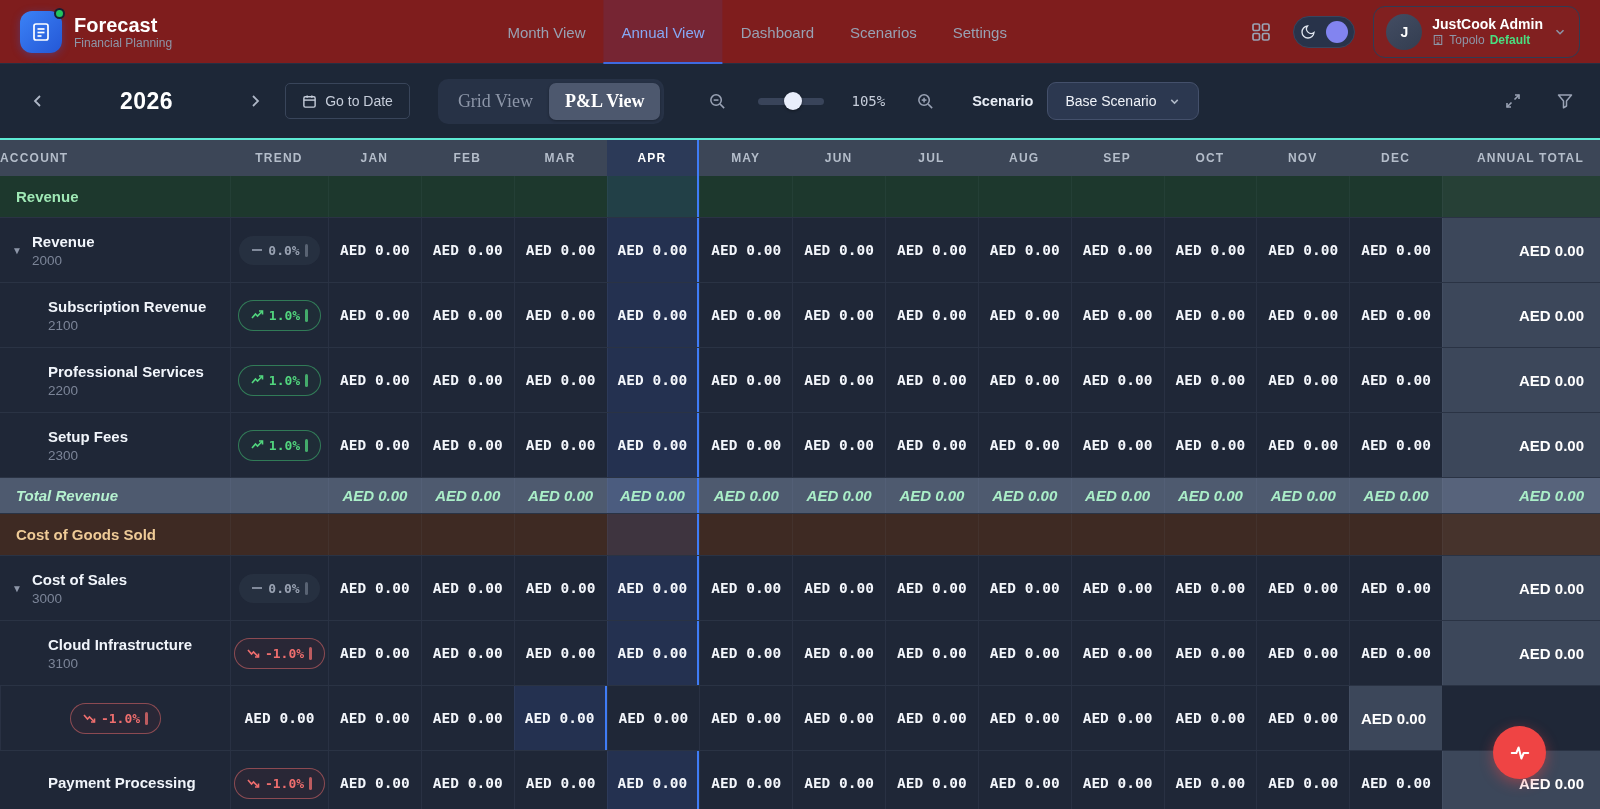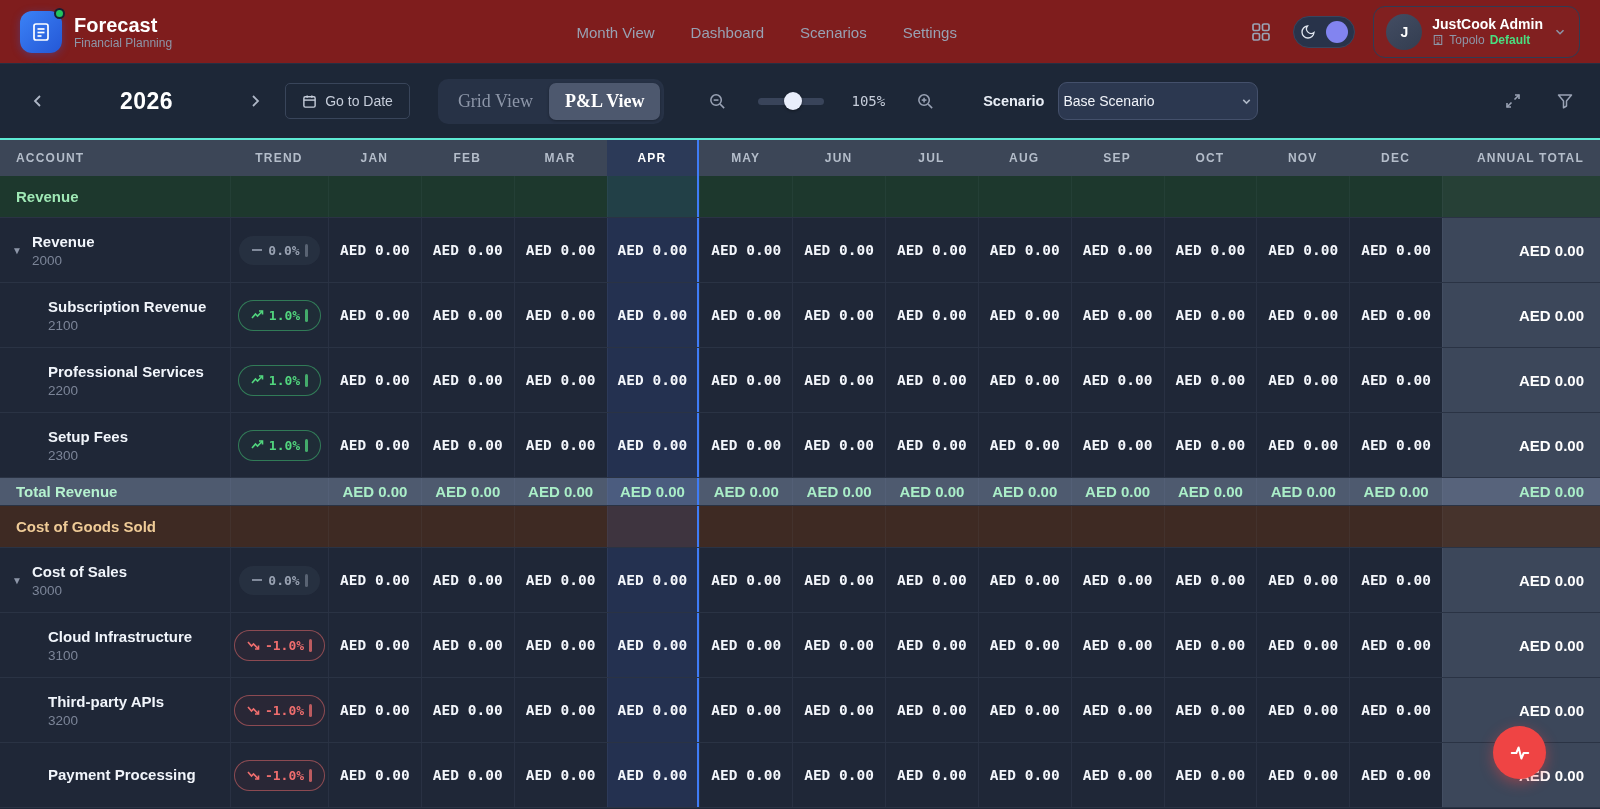--- a/index.html
+++ b/index.html
@@ -93,48 +93,48 @@
 
   .zoomgrp { display:flex; align-items:center; gap:27px; margin-left:26px; color:#9aa3b5; }
   .slider { width:66px; height:7px; border-radius:4px; background:#39445a; position:relative; cursor:pointer; }
   .slider .thumb {
     position:absolute; top:50%; left:52%; transform:translate(-50%,-50%);
     width:18px; height:18px; border-radius:50%; background:#e9eefb;
     box-shadow:0 1px 3px rgba(0,0,0,.4);
   }
   .zoom-pct { font-family:"DejaVu Sans Mono", monospace; font-size:14px; color:#c6cdda; }
 
-  .scen-label { font-size:14.5px; color:#e8edf5; font-weight:600; margin-left:30px; }
+  .scen-label { font-size:14.5px; color:#e8edf5; font-weight:600; margin-left:19px; }
   .select {
     display:flex; align-items:center; justify-content:space-between; cursor:pointer;
-    width:200px; background:#2c3850; border:1px solid #44506b; border-radius:9px;
-    padding:10px 4px; font-size:14px; color:#f0f3f9;
+    width:152px; background:#2c3850; border:1px solid #44506b; border-radius:9px;
+    padding:10px 17px; font-size:14px; color:#f0f3f9;
   }
   .toolbar-right { margin-left:auto; display:flex; align-items:center; gap:26px; color:#aeb7c6; }
 
   
   .table { height:669px; overflow:hidden; background:#1f2737; }
   .grid-row {
     display:grid;
     grid-template-columns:230px 98px repeat(12, 1fr) 158px;
     width:1600px;
   }
   .thead { height:36px; background:#3c4657; }
   .th {
     font-size:12px; font-weight:bold; letter-spacing:1.2px; color:#b4bdca;
     display:flex; align-items:center; justify-content:center;
   }
-  .th.left { justify-content:flex-start; padding-left:16px; }
+  .th.left { justify-content:flex-start; }
   .th.right { justify-content:flex-end; padding-right:16px; }
   .th.apr { background:#2c3a58; color:#fff; border-right:2px solid #3f7cf6; }
 
   .row { border-bottom:1px solid #2a3344; }
   .row-account { height:65px; background:#1f2737; }
   .row-section { height:42px; }
-  .row-total { height:28px; }
+  .row-total { height:36px;font-style:italic; }
   .sec-revenue { background:#1d382d; }
   .sec-revenue .sec-label { color:#9fe8b5; }
   .sec-cogs { background:#3e2a23; }
   .sec-cogs .sec-label { color:#efcb97; }
   .sec-label { font-size:15px; font-weight:bold; display:flex; align-items:center; padding-left:16px; }
   .sec-cell { border-left:1px solid rgba(140,160,190,.07); }
   .row-total { background:#4e5a6f; }
   .total-label { color:#b5f1cf; font-size:15px; font-weight:bold; display:flex; align-items:center; padding-left:16px; }
 
   .cell { display:flex; align-items:center; }
@@ -195,20 +195,21 @@
       <span class="dot"></span>
     </div>
     <div>
       <div class="brand-title">Forecast</div>
       <div class="brand-sub">Financial Planning</div>
     </div>
   </div>
 
   <nav class="nav" id="main-nav">
       <button class="nav-item">Month View</button>
+      <button class="nav-item active">Annual View</button>
       <button class="nav-item">Dashboard</button>
       <button class="nav-item">Scenarios</button>
       <button class="nav-item">Settings</button>
     </nav>
 
   <div class="appbar-right">
     <button class="icon-btn">
       <svg width="20" height="20" viewBox="0 0 20 20">
         <rect x="2" y="2" width="6.5" height="6.5" rx="1.5" fill="none" stroke="currentColor" stroke-width="1.7"></rect>
         <rect x="11.5" y="2" width="6.5" height="6.5" rx="1.5" fill="none" stroke="currentColor" stroke-width="1.7"></rect>
@@ -587,26 +588,20 @@
         <div class="cell cell-val cell-sep">AED 0.00</div>
         <div class="cell cell-val cell-sep">AED 0.00</div>
         <div class="cell cell-val cell-sep">AED 0.00</div>
         <div class="cell cell-val cell-sep">AED 0.00</div>
         <div class="cell cell-val cell-sep">AED 0.00</div>
         <div class="cell cell-val cell-sep">AED 0.00</div>
         <div class="cell cell-val cell-sep">AED 0.00</div>
         <div class="cell cell-annual cell-sep">AED 0.00</div>
       </div>
       <div class="grid-row row row-account">
-        <div class="cell acct child">
-          <div class="acct-text">
-            <div class="acct-name">Third-party APIs</div>
-            <div class="acct-code">3200</div>
-          </div>
-        </div>
         <div class="cell trend-cell cell-sep">
           <span class="pill pill-down">
             <span>
               <svg width="13" height="10" viewBox="0 0 13 10">
                 <path d="M1 2 L4.5 6 L6.5 4 L11.5 9" fill="none" stroke="currentColor" stroke-width="1.6"></path>
                 <path d="M8 9 H11.5 V5.5" fill="none" stroke="currentColor" stroke-width="1.6"></path>
               </svg>
             </span>
             <span>-1.0%</span>
             <span class="bar"></span>

